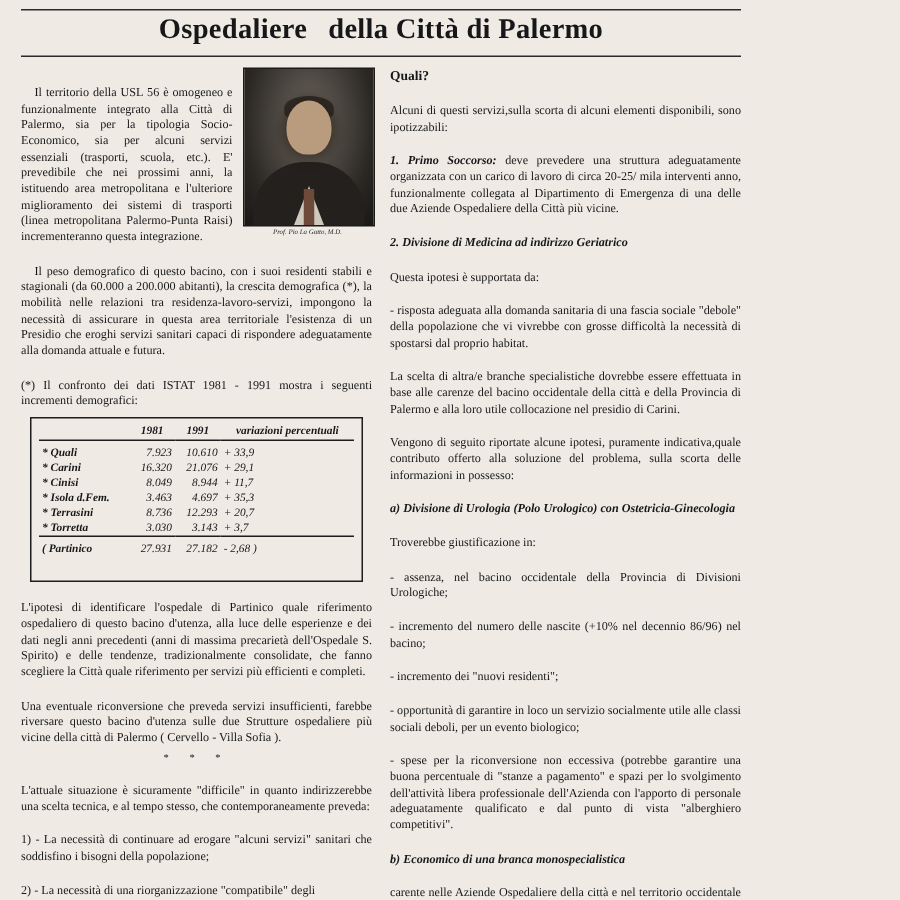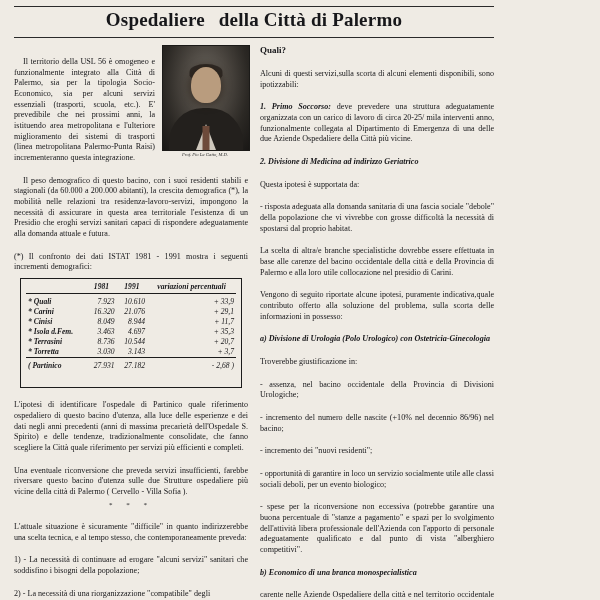--- a/index.html
+++ b/index.html
@@ -130,21 +130,21 @@
     padding:0 2px;
     text-align:right;
     font-style:italic;
     white-space:nowrap;
   }
   table.data td.name{
     text-align:left;
     font-weight:bold;
     font-style:italic;
   }
-  table.data td.pct{text-align:right;}
+  table.data td.pct{text-align:left;}
   .rule-row td{border-top:1px solid #1c1c1c;height:3px;padding:0;}
   .stars{
     text-align:center;
     letter-spacing:6px;
     font-size:7px;
     margin:3px 0 3px 0;
   }
   .tight{margin-bottom:0;}
 </style>
 </head>
@@ -213,21 +213,21 @@
             </tr>
             <tr>
               <td class="name">* Isola d.Fem.</td>
               <td>3.463</td>
               <td>4.697</td>
               <td class="pct">+ 35,3</td>
             </tr>
             <tr>
               <td class="name">* Terrasini</td>
               <td>8.736</td>
-              <td>10.544</td>
+              <td>12.293</td>
               <td class="pct">+ 20,7</td>
             </tr>
             <tr>
               <td class="name">* Torretta</td>
               <td>3.030</td>
               <td>3.143</td>
               <td class="pct">+ 3,7</td>
             </tr>
             <tr class="rule-row">
                 <td colspan="4"></td>

